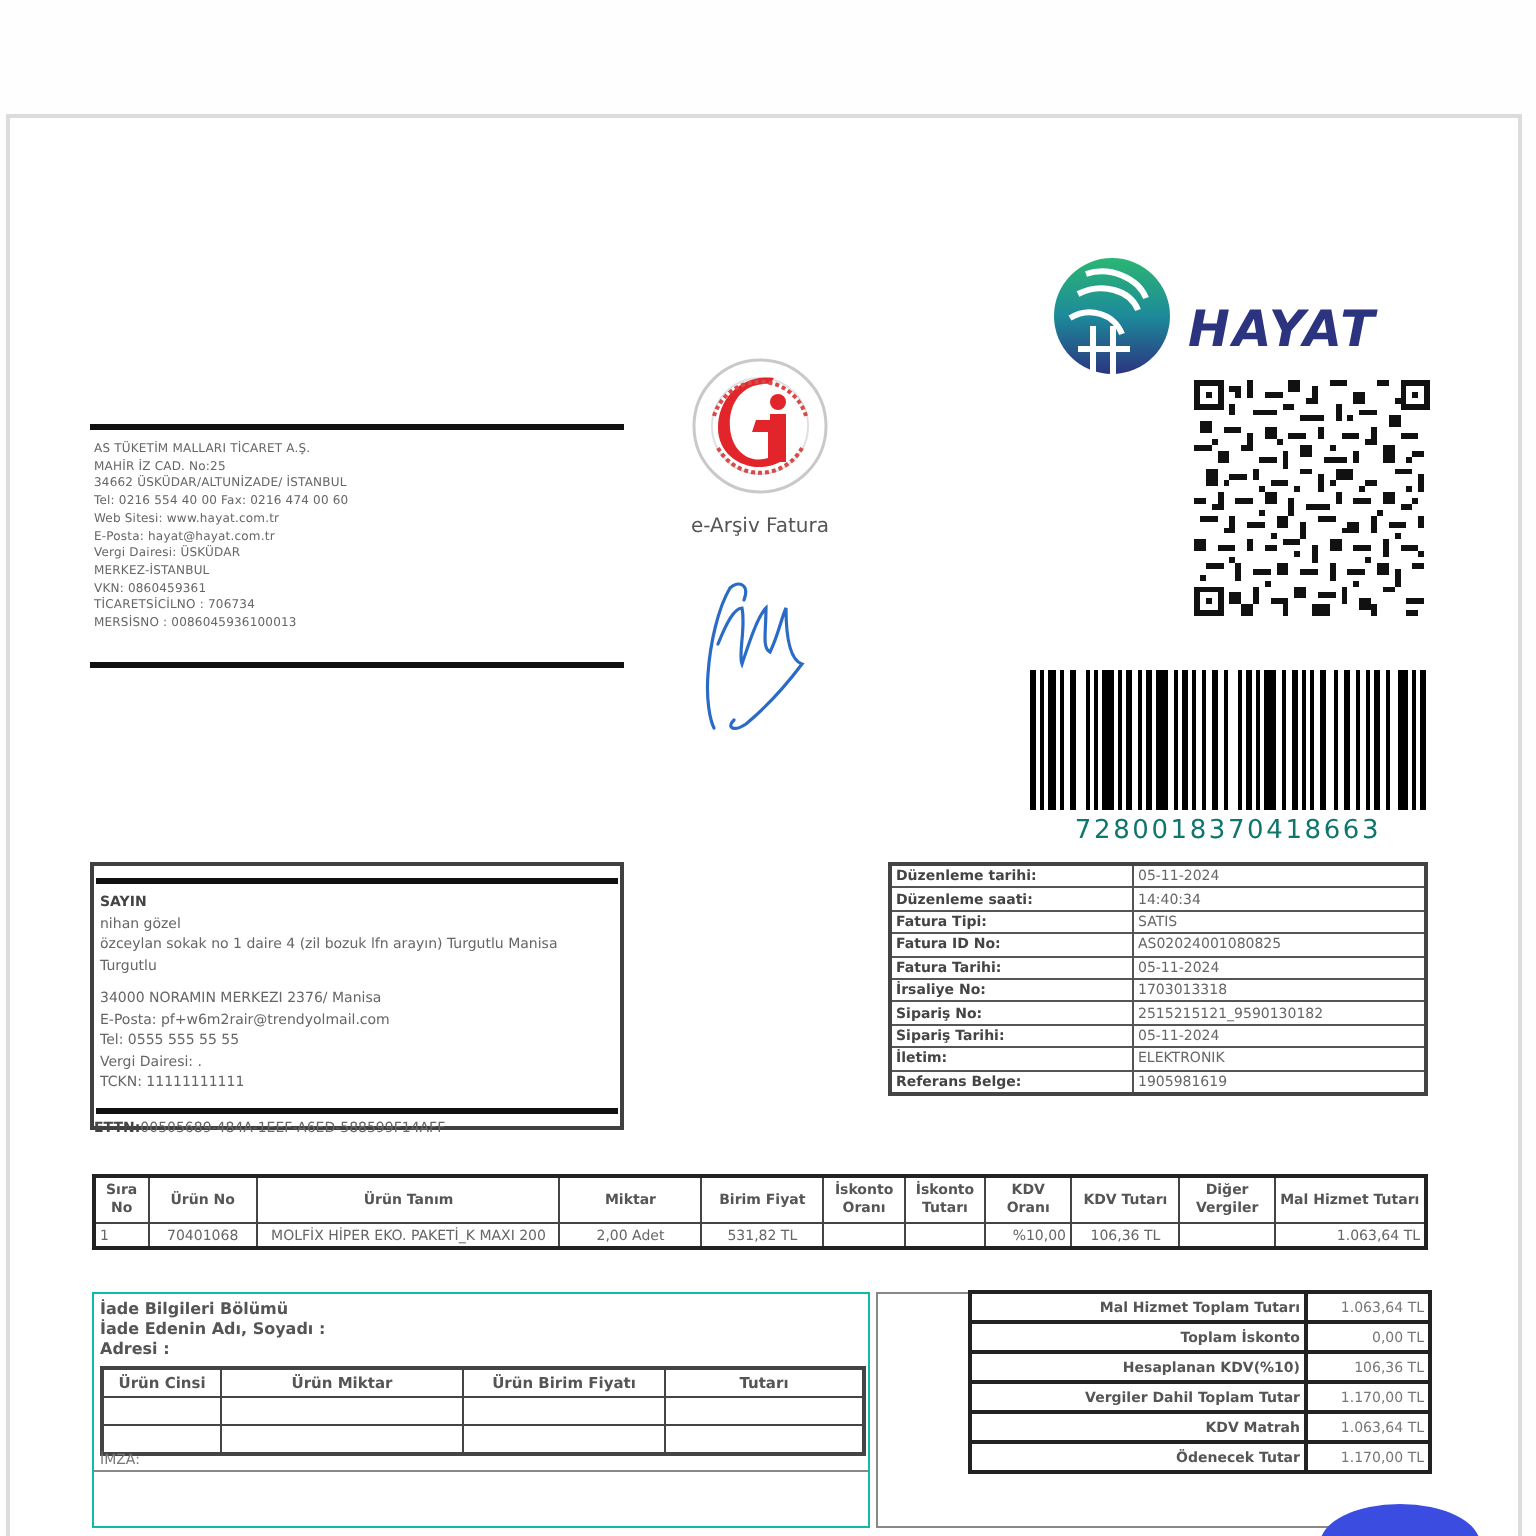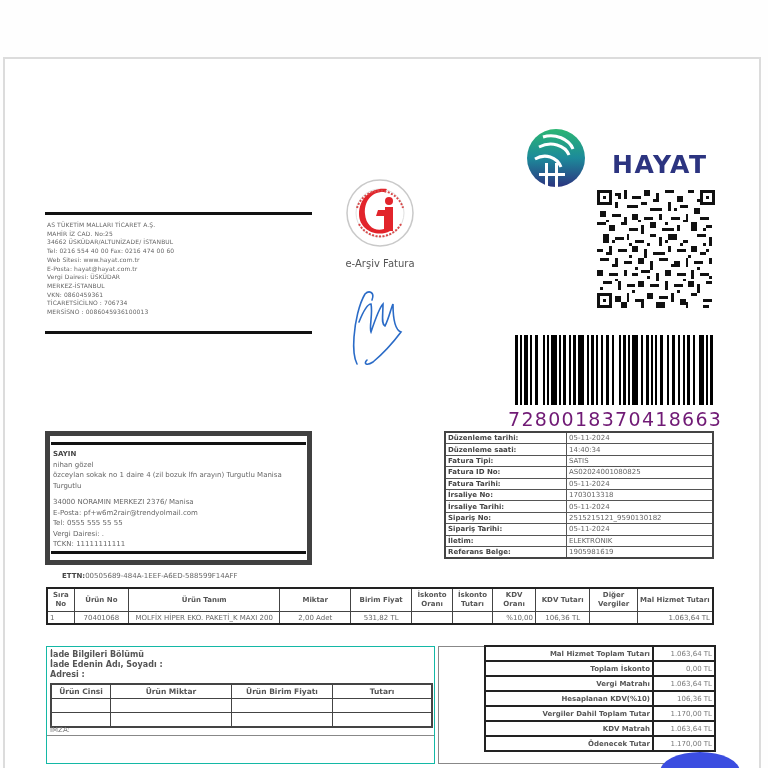--- a/index.html
+++ b/index.html
@@ -22,39 +22,39 @@
     left: 45px; top: 212px; width: 267px; height: 122px;
     border-top: 3px solid #111; border-bottom: 3px solid #111;
     box-sizing: border-box; padding: 6px 2px 0 2px;
   }
   .seller div { font-size: 6px; line-height: 8.7px; color: #666; white-space: nowrap; letter-spacing: 0.1px; }
 
   
   .stamp { left: 345px; top: 178px; width: 70px; height: 70px; }
   .earsiv { left: 330px; top: 258px; width: 100px; text-align: center; font-size: 10px; color: #555; }
   .signature { left: 345px; top: 282px; width: 70px; height: 90px; }
-  .logo-text { left: 612px; top: 150px; font-size: 25px; font-weight: bold; color: #2c3480; letter-spacing: 1.5px; font-family: "DejaVu Sans", sans-serif; }
+  .logo-text { left: 594px; top: 150px; font-size: 25px; font-weight: bold; color: #2c3480; letter-spacing: 1.5px; font-family: "DejaVu Sans", sans-serif; font-style: italic; }
 
   .qr { left: 597px; top: 190px; width: 118px; height: 118px; }
   .barcode { left: 515px; top: 335px; width: 198px; height: 70px; }
-  .barcode-num { left: 508px; top: 408px; width: 212px; text-align: center; font-size: 19px; letter-spacing: 1.3px; color: #701a75; font-family: "DejaVu Sans", sans-serif; }
+  .barcode-num { left: 508px; top: 408px; width: 212px; text-align: center; font-size: 13px; letter-spacing: 1.3px; color: #0f766e; font-family: "DejaVu Sans", sans-serif; }
 
   
   .buyer {
     left: 45px; top: 431px; width: 267px; height: 134px;
-    border: 5px solid #404040; box-sizing: border-box;
+    border: 2px solid #404040; box-sizing: border-box;
   }
   .buyer-inner {
     position: absolute; left: 1px; right: 1px; top: 6px; bottom: 6px;
     border-top: 3px solid #111; border-bottom: 3px solid #111;
     padding: 4px 2px 0 2px;
   }
   .buyer-inner div { font-size: 7px; line-height: 10.5px; color: #666; }
   .buyer-inner .title { font-weight: bold; color: #444; }
-  .ettn { left: 47px; top: 572px; font-size: 7px; color: #666; margin-left: 15px; }
+  .ettn { left: 47px; top: 560px; font-size: 7px; color: #666; }
   .ettn b { color: #444; }
 
   
   table { border-collapse: collapse; }
   .info { left: 444px; top: 431px; width: 270px; }
   .info td {
     border: 1px solid #555; height: 10.4px; padding: 0 2px; font-size: 7px; color: #666; line-height: 10px; white-space: nowrap;
   }
   .info td.k { font-weight: bold; color: #444; width: 116px; }
   .info { border: 2px solid #444; padding-left: 20px; }
@@ -231,24 +231,20 @@
       </tr>
   <tr>
         <td class="k">Fatura Tarihi:</td>
         <td>05-11-2024</td>
       </tr>
   <tr>
         <td class="k">İrsaliye No:</td>
         <td>1703013318</td>
       </tr>
   <tr>
-        <td class="k">İrsaliye Tarihi:</td>
-        <td>05-11-2024</td>
-      </tr>
-  <tr>
         <td class="k">Sipariş No:</td>
         <td>2515215121_9590130182</td>
       </tr>
   <tr>
         <td class="k">Sipariş Tarihi:</td>
         <td>05-11-2024</td>
       </tr>
   <tr>
         <td class="k">İletim:</td>
         <td>ELEKTRONIK</td>
@@ -328,24 +324,20 @@
   <tbody>
       <tr>
         <td class="k">Mal Hizmet Toplam Tutarı</td>
         <td class="v">1.063,64 TL</td>
       </tr>
   <tr>
         <td class="k">Toplam İskonto</td>
         <td class="v">0,00 TL</td>
       </tr>
   <tr>
-        <td class="k">Vergi Matrahı</td>
-        <td class="v">1.063,64 TL</td>
-      </tr>
-  <tr>
         <td class="k">Hesaplanan KDV(%10)</td>
         <td class="v">106,36 TL</td>
       </tr>
   <tr>
         <td class="k">Vergiler Dahil Toplam Tutar</td>
         <td class="v">1.170,00 TL</td>
       </tr>
   <tr>
         <td class="k">KDV Matrah</td>
         <td class="v">1.063,64 TL</td>

